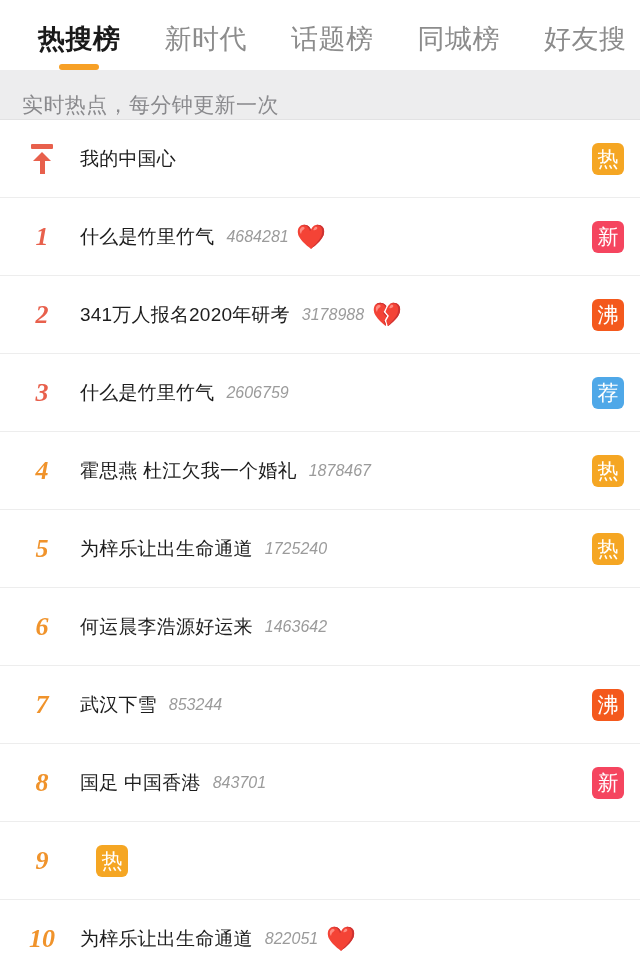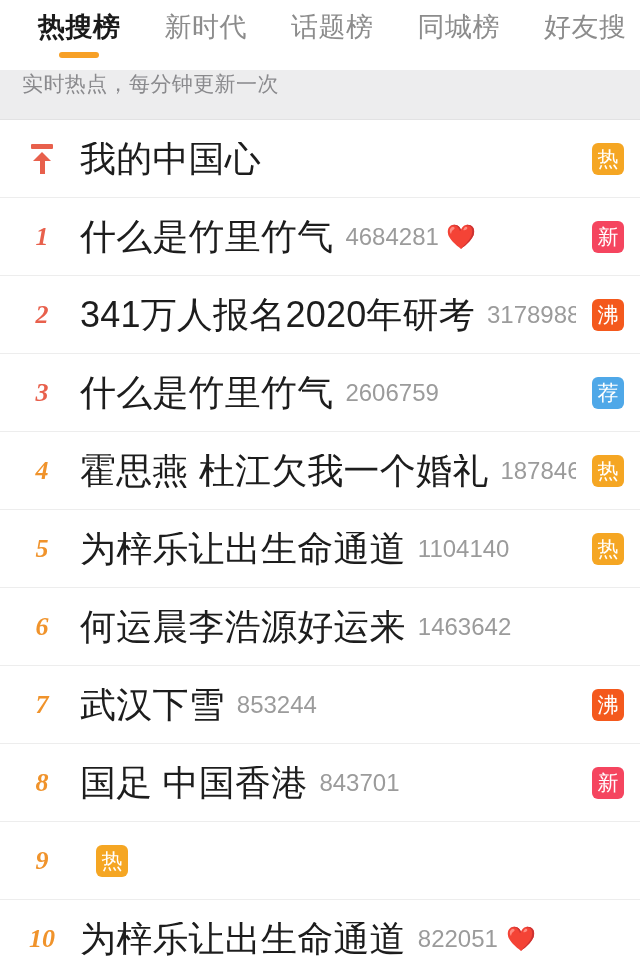--- a/index.html
+++ b/index.html
@@ -23,21 +23,21 @@
     display: flex;
     flex-direction: column;
   }
 
   
   .tabbar {
     height: 70px;
     flex: 0 0 70px;
     background: #ffffff;
     display: flex;
-    align-items: flex-start;
+    align-items: flex-end;
     padding-left: 38px;
     box-sizing: border-box;
     overflow: hidden;
     position: relative;
   }
   .tab {
     position: relative;
     flex: 0 0 auto;
     margin-right: 44px;
     padding-top: 10px;
@@ -67,21 +67,21 @@
   .tab.active .tab-underline {
     background: #f7a026;
   }
 
   
   .subtitle-bar {
     flex: 0 0 50px;
     height: 50px;
     background: #ededee;
     display: flex;
-    align-items: flex-start;
+    align-items: flex-end;
     padding-left: 22px;
     box-sizing: border-box;
     border-bottom: 1px solid #e2e2e3;
   }
   .subtitle-text {
     font-size: 21px;
     color: #8a8a8d;
     letter-spacing: 0.4px;
   }
 
@@ -157,32 +157,33 @@
   }
 
   .content-cell {
     flex: 1 1 auto;
     display: flex;
     align-items: center;
     min-width: 0;
     overflow: hidden;
   }
   .title {
-    font-size: 36px;
+    font-size: 19px;
     color: #1d1d1d;
     line-height: 34px;
     letter-spacing: 0.2px;
     white-space: nowrap;
   }
   .hotnum {
-    font-size: 24px;
+    font-size: 16px;
     color: #9b9b9b;
     margin-left: 12px;
     line-height: 30px;
     white-space: nowrap;
+    font-style: italic;
   }
   .emoji {
     margin-left: 8px;
     font-size: 24px;
     line-height: 30px;
   }
 
   .badge-cell {
     flex: 0 0 64px;
     width: 64px;
@@ -301,21 +302,21 @@
         <div class="badge-cell">
           <span class="badge" style="background: rgb(245, 166, 35);">热</span>
         </div>
       </div>
       <div class="row">
         <div class="rank-cell">
           <span class="rank-num rank-rest">5</span>
         </div>
         <div class="content-cell">
           <span class="title">为梓乐让出生命通道</span>
-          <span class="hotnum">1104140</span>
+          <span class="hotnum">1725240</span>
         </div>
         <div class="badge-cell">
           <span class="badge" style="background: rgb(245, 166, 35);">热</span>
         </div>
       </div>
       <div class="row">
         <div class="rank-cell">
           <span class="rank-num rank-rest">6</span>
         </div>
         <div class="content-cell">

